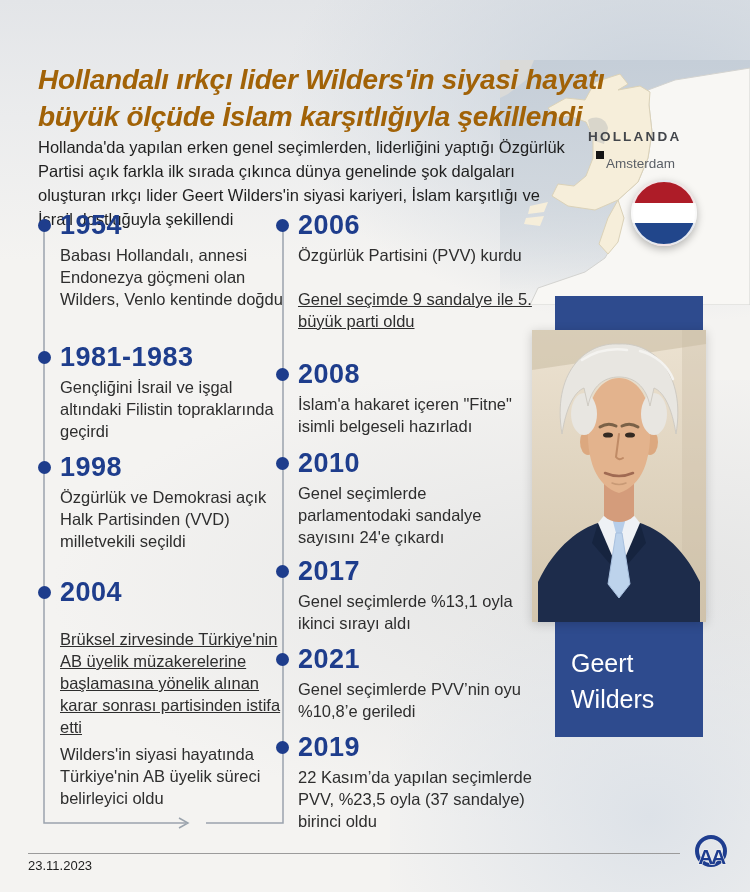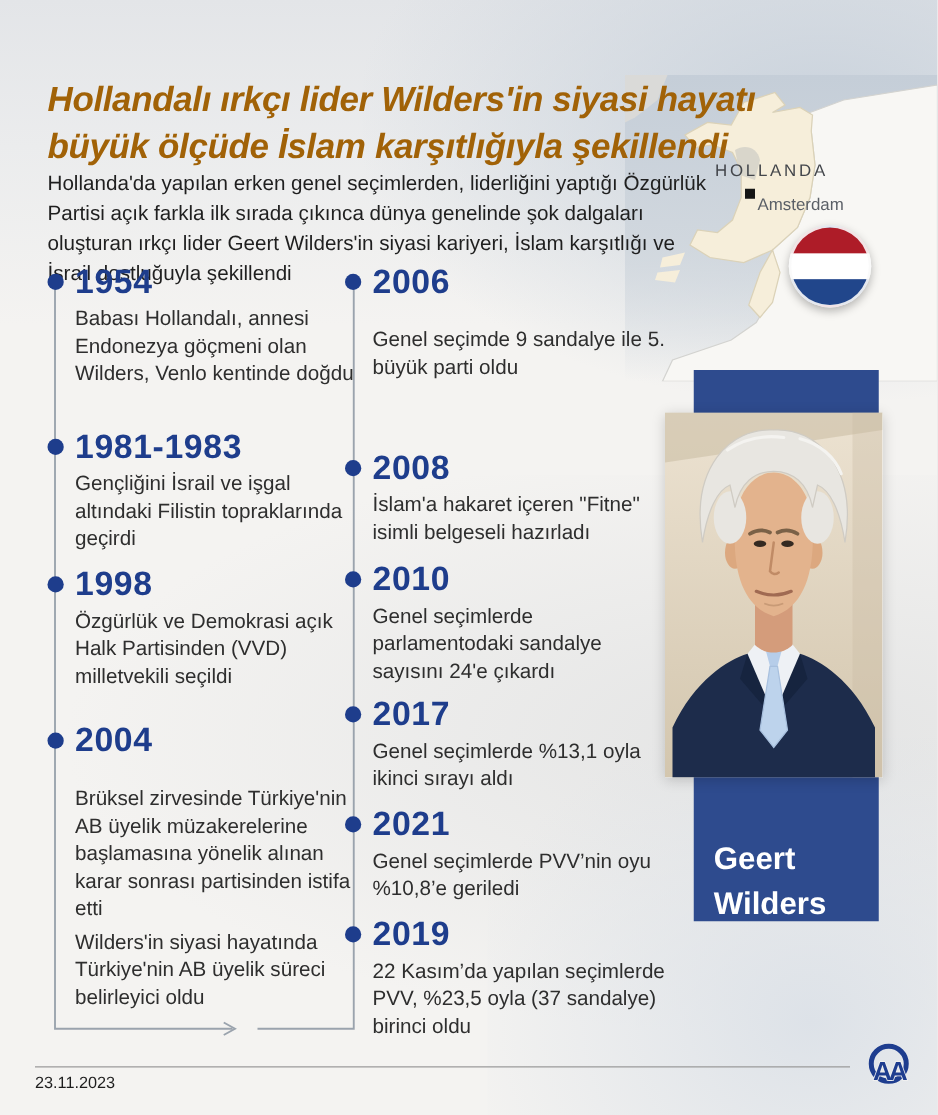--- a/index.html
+++ b/index.html
@@ -19,49 +19,49 @@
   .bg-relief{position:absolute;left:0;top:380px;width:750px;height:470px;
     background:radial-gradient(ellipse at 85% 45%,rgba(214,216,218,.55) 0%,rgba(214,216,218,0) 65%);}
 
   .headline{position:absolute;left:38px;top:42px;width:600px;
     font-size:28px;line-height:37px;font-weight:800;color:#a16207;letter-spacing:-.3px;white-space:nowrap;font-style:italic;}
   .subheadline{position:absolute;left:38px;top:118px;width:535px;
     font-size:16.5px;line-height:24px;font-weight:500;color:#1f1f1f;}
 
   
   .map-svg{position:absolute;left:500px;top:60px;width:250px;height:245px;}
-  .map-country{position:absolute;left:552px;top:129px;font-size:13.5px;font-weight:400;
+  .map-country{position:absolute;left:568px;top:129px;font-size:13.5px;font-weight:700;
     letter-spacing:2.2px;color:#43464b;padding-left:20px;}
   .city-marker{position:absolute;left:596px;top:151px;width:8px;height:8px;background:#151515;}
   .map-city{position:absolute;left:606px;top:156px;font-size:13.5px;color:#5a5f66;}
   .flag{position:absolute;left:631px;top:180px;width:62px;height:62px;border-radius:50%;
     border:2px solid rgba(250,250,250,.9);box-shadow:0 3px 8px rgba(0,0,0,.28);
     background:linear-gradient(180deg,
       var(--flag-red,#AE1C28) 0 33.4%, #ffffff 33.4% 66.7%, var(--flag-blue,#21468B) 66.7% 100%);}
 
   
   .tl-lines{position:absolute;left:0;top:0;pointer-events:none;}
   .entry{position:absolute;}
   .entry.left{left:60px;width:228px;}
   .entry.right{left:298px;width:240px;}
   .dot{position:absolute;left:-22px;top:7px;width:13px;height:13px;border-radius:50%;
     background:var(--accent-navy,#1e3d8c);}
   .year{margin:0;font-size:27px;line-height:27px;font-weight:800;
     color:var(--accent-navy,#1e3d8c);letter-spacing:.5px;}
   .body{margin:5px 0 0 0;font-size:16.5px;line-height:22px;color:#2e2e2e;}
-  .body.gap{margin-top:22px;}
+  .body.gap{margin-top:22px;text-decoration:underline;}
 
   
   .panel{position:absolute;left:555px;top:296px;width:148px;height:441px;
     background:var(--panel-blue,#2e4b8e);}
   .photo{position:absolute;left:532px;top:330px;width:174px;height:292px;
     box-shadow:0 2px 10px rgba(0,0,0,.18);}
   .photo svg{display:block;}
   .panel-name{position:absolute;left:571px;top:645px;width:125px;
-    font-size:25px;line-height:36px;font-weight:700;color:#ffffff;margin-top:24px;}
+    font-size:25px;line-height:36px;font-weight:400;color:#ffffff;}
 
   
   .divider{position:absolute;left:28px;top:853px;width:652px;height:1px;background:#9b9b9b;}
   .date{position:absolute;left:28px;top:858px;font-size:13px;color:#1d1d1d;}
   .aa-logo{position:absolute;left:690px;top:834px;width:42px;height:40px;}
 </style>
 </head>
 <body>
 
 <div class="canvas">
@@ -120,20 +120,21 @@
   <div class="entry left" style="top:579px">
     <span class="dot"></span>
     <h2 class="year">2004</h2>
     <p class="body gap">Brüksel zirvesinde Türkiye'nin AB üyelik müzakerelerine başlamasına yönelik alınan karar sonrası partisinden istifa etti</p>
     <p class="body">Wilders'in siyasi hayatında Türkiye'nin AB üyelik süreci belirleyici oldu</p>
   </div>
 
   <div class="entry right" style="top:212px">
     <span class="dot"></span>
     <h2 class="year">2006</h2>
+    <p class="body">Özgürlük Partisini (PVV) kurdu</p>
     <p class="body gap">Genel seçimde 9 sandalye ile 5. büyük parti oldu</p>
   </div>
   <div class="entry right" style="top:361px">
     <span class="dot"></span>
     <h2 class="year">2008</h2>
     <p class="body">İslam'a hakaret içeren "Fitne" isimli belgeseli hazırladı</p>
   </div>
   <div class="entry right" style="top:450px">
     <span class="dot"></span>
     <h2 class="year">2010</h2>

